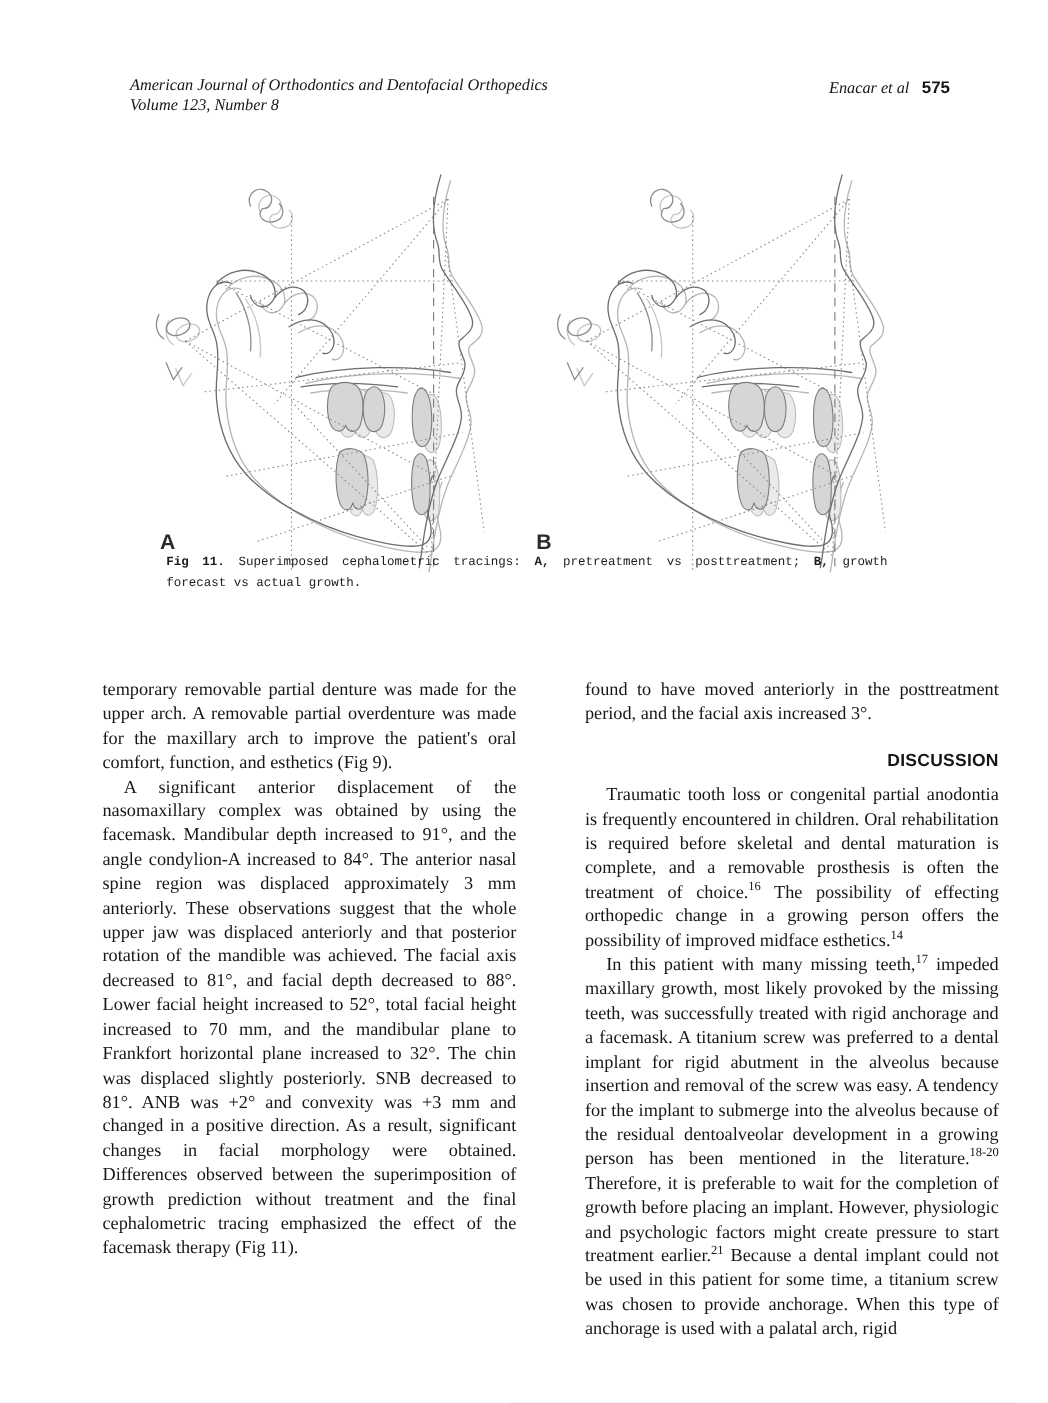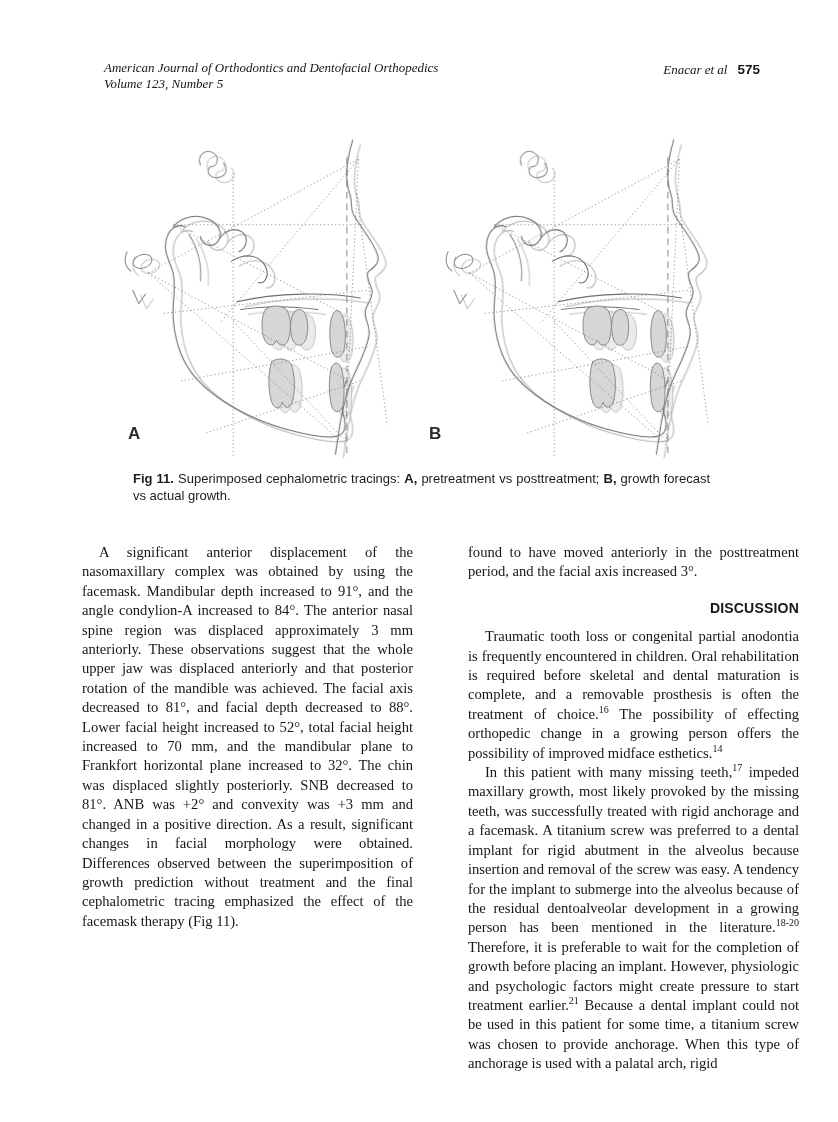--- a/index.html
+++ b/index.html
@@ -26,22 +26,22 @@
   .fig-area { position:absolute; left:0; top:0; width:838px; height:470px; }
   .panel-a { position:absolute; left:113px; top:138px; width:302px; height:320px; }
   .panel-b { position:absolute; left:426px; top:138px; width:318px; height:320px; }
   .panel-label {
     position:absolute; font-family:"Liberation Sans", sans-serif;
     font-weight:bold; font-size:17px; color:#2b2b2b;
   }
   .label-a { left:128px; top:424px; }
   .label-b { left:429px; top:424px; }
   .caption {
-    position:absolute; left:133px; top:471px; width:577px;
-    font-family:Liberation Sans, sans-serif; font-size:13px;
+    position:absolute; left:133px; top:443px; width:577px;
+    font-family:Liberation Mono, monospace; font-size:10px;
     line-height:16.6px; text-align:justify; color:#1c1c1c;
   }
   
   .col {
     position:absolute; top:543px; width:331px;
     font-size:14.6px; line-height:19.4px; text-align:justify;
   }
   .col-left  { left:82px; }
   .col-right { left:433px;margin-left:35px; }
   .col p { margin:0; }
@@ -55,21 +55,21 @@
   b { font-weight:bold; }
   svg.ceph { width:100%; height:100%; }
 </style>
 </head>
 <body>
 
 <div class="page">
 
   <div class="hdr-left">
     <div>American Journal of Orthodontics and Dentofacial Orthopedics</div>
-    <div>Volume 123, Number 5</div>
+    <div>Volume 123, Number 8</div>
   </div>
   <div class="hdr-right">
     <span class="authors">Enacar et al</span><span class="pageno">575</span>
   </div>
 
   <svg width="0" height="0" style="position:absolute">
     <defs>
       <g id="ceph-base" fill="none" stroke="#6e6e6e" stroke-width="1.1" stroke-linecap="round">
 
         <path d="M236,2 C230,22 227,42 233,58 C236,66 233,72 237,80 C245,94 258,108 262,122 C264,130 258,134 252,139 C249,144 254,150 256,158 C257,168 250,172 249,180 C248,188 254,194 253,204 C251,220 240,238 233,256 C227,272 224,288 221,308 C220,316 219,322 218,328"></path>
@@ -138,20 +138,21 @@
           <use href="#ceph"></use>
         </svg>
     </div>
     <div class="panel-label label-a">A</div>
     <div class="panel-label label-b">B</div>
   </div>
 
   <div class="caption"><b>Fig 11.</b><span> Superimposed cephalometric tracings: </span><b>A,</b><span> pretreatment vs posttreatment; </span><b>B,</b><span> growth forecast vs actual growth.</span></div>
 
   <div class="col col-left">
+    <p><span>temporary removable partial denture was made for the upper arch. A removable partial overdenture was made for the maxillary arch to improve the patient's oral comfort, function, and esthetics (Fig 9).</span></p>
     <p class="indent"><span>A significant anterior displacement of the nasomaxillary complex was obtained by using the facemask. Mandibular depth increased to 91°, and the angle condylion-A increased to 84°. The anterior nasal spine region was displaced approximately 3 mm anteriorly. These observations suggest that the whole upper jaw was displaced anteriorly and that posterior rotation of the mandible was achieved. The facial axis decreased to 81°, and facial depth decreased to 88°. Lower facial height increased to 52°, total facial height increased to 70 mm, and the mandibular plane to Frankfort horizontal plane increased to 32°. The chin was displaced slightly posteriorly. SNB decreased to 81°. ANB was +2° and convexity was +3 mm and changed in a positive direction. As a result, significant changes in facial morphology were obtained. Differences observed between the superimposition of growth prediction without treatment and the final cephalometric tracing emphasized the effect of the facemask therapy (Fig 11).</span></p>
   </div>
 
   <div class="col col-right">
     <p><span>found to have moved anteriorly in the posttreatment period, and the facial axis increased 3°.</span></p>
     <p class="heading">DISCUSSION</p>
     <p class="indent"><span>Traumatic tooth loss or congenital partial anodontia is frequently encountered in children. Oral rehabilitation is required before skeletal and dental maturation is complete, and a removable prosthesis is often the treatment of choice.</span><sup>16</sup><span> The possibility of effecting orthopedic change in a growing person offers the possibility of improved midface esthetics.</span><sup>14</sup></p>
     <p class="indent"><span>In this patient with many missing teeth,</span><sup>17</sup><span> impeded maxillary growth, most likely provoked by the missing teeth, was successfully treated with rigid anchorage and a facemask. A titanium screw was preferred to a dental implant for rigid abutment in the alveolus because insertion and removal of the screw was easy. A tendency for the implant to submerge into the alveolus because of the residual dentoalveolar development in a growing person has been mentioned in the literature.</span><sup>18-20</sup><span> Therefore, it is preferable to wait for the completion of growth before placing an implant. However, physiologic and psychologic factors might create pressure to start treatment earlier.</span><sup>21</sup><span> Because a dental implant could not be used in this patient for some time, a titanium screw was chosen to provide anchorage. When this type of anchorage is used with a palatal arch, rigid</span></p>
   </div>
 

